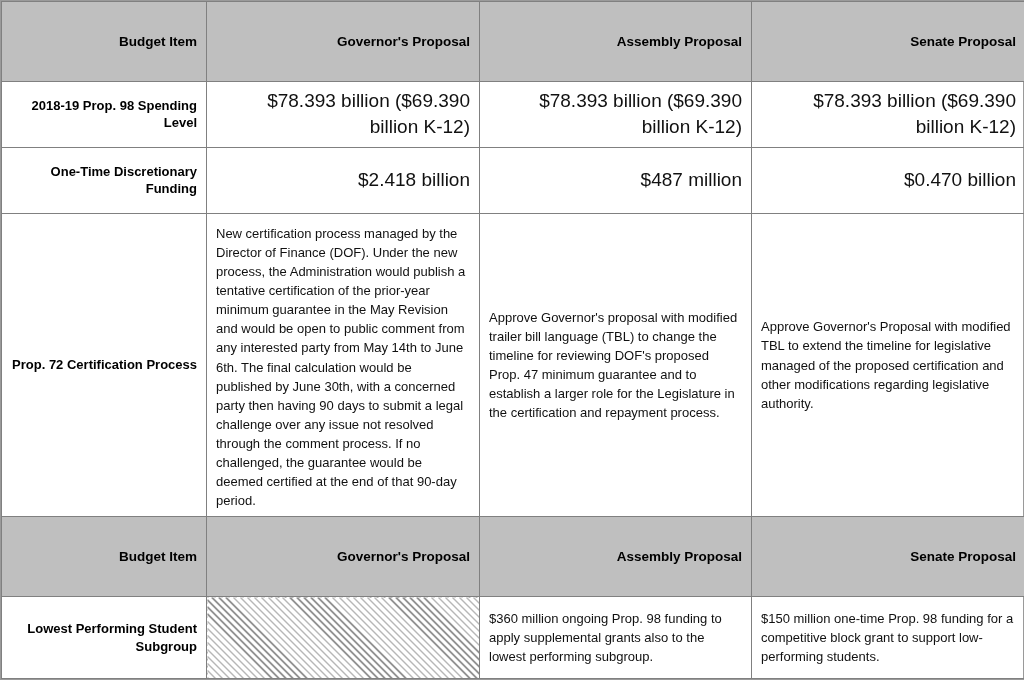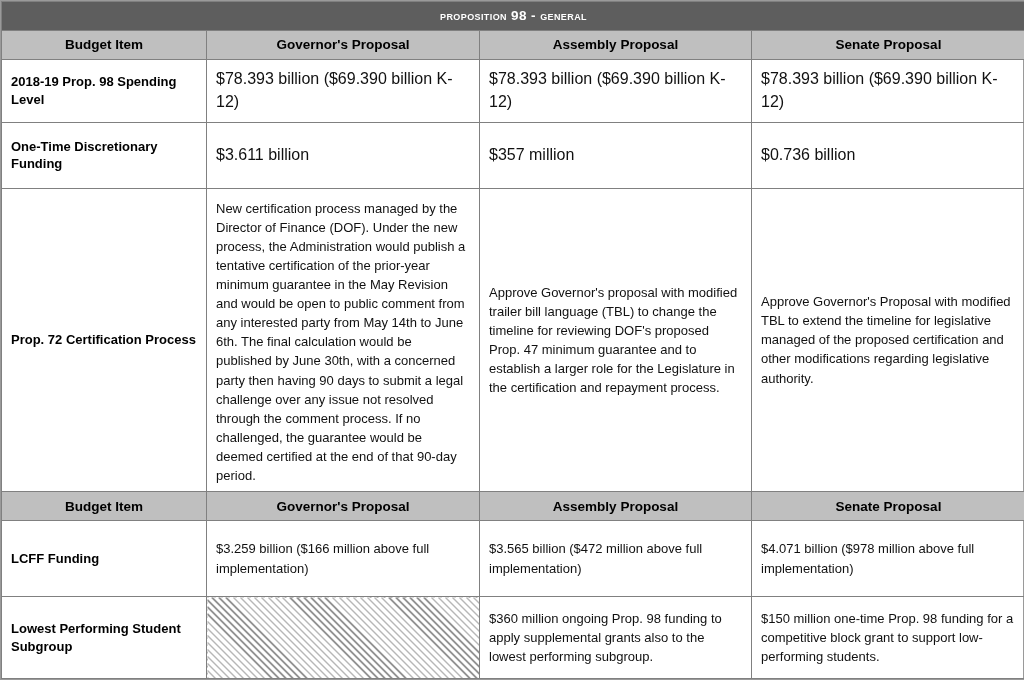--- a/index.html
+++ b/index.html
@@ -47,39 +47,39 @@
     font-variant: small-caps;
     text-transform: lowercase;
     padding: 5px 0 6px 0;
     border-color: #5e5e5e;
   }
 
   
   .col-header {
     background: #bfbfbf;
     color: #000000;
-    text-align: center;
+    text-align: right;
     font-size: 13.5px;
     font-weight: bold;
     padding: 5px 0 6px 0;
   }
 
   
   .row-label {
-    text-align: left;
+    text-align: right;
     font-size: 13px;
     font-weight: bold;
     line-height: 1.35;
     color: #000000;
   }
 
   
   .val-center {
-    text-align: left;
-    font-size: 16px;
+    text-align: right;
+    font-size: 19px;
     line-height: 1.4;
     color: #111111;
   }
 
   
   .val-para {
     text-align: left;
     font-size: 13px;
     line-height: 1.47;
     color: #111111;
@@ -116,66 +116,57 @@
 <div class="sheet">
   <table class="budget-table">
     <colgroup>
       <col class="c1">
         <col class="c2">
         <col class="c3">
         <col class="c4">
     </colgroup>
     <tbody>
 
-      <tr>
-        <td class="section-banner" colspan="4">Proposition 98 - General</td>
-      </tr>
 
       <tr>
         <td class="col-header">Budget Item</td>
         <td class="col-header">Governor's Proposal</td>
         <td class="col-header">Assembly Proposal</td>
         <td class="col-header">Senate Proposal</td>
       </tr>
 
       <tr style="height:63px;">
         <td class="row-label">2018-19 Prop. 98 Spending Level</td>
         <td class="val-center">$78.393 billion ($69.390 billion K-12)</td>
         <td class="val-center">$78.393 billion ($69.390 billion K-12)</td>
         <td class="val-center">$78.393 billion ($69.390 billion K-12)</td>
       </tr>
 
       <tr style="height:66px;padding-left:20px;">
         <td class="row-label">One-Time Discretionary Funding</td>
-        <td class="val-center">$3.611 billion</td>
-        <td class="val-center">$357 million</td>
-        <td class="val-center">$0.736 billion</td>
+        <td class="val-center">$2.418 billion</td>
+        <td class="val-center">$487 million</td>
+        <td class="val-center">$0.470 billion</td>
       </tr>
 
       <tr style="height:280px;">
         <td class="row-label">Prop. 72 Certification Process</td>
         <td class="val-para top">New certification process managed by the Director of Finance (DOF). Under the new process, the Administration would publish a tentative certification of the prior-year minimum guarantee in the May Revision and would be open to public comment from any interested party from May 14th to June 6th. The final calculation would be published by June 30th, with a concerned party then having 90 days to submit a legal challenge over any issue not resolved through the comment process. If no challenged, the guarantee would be deemed certified at the end of that 90-day period.</td>
         <td class="val-para">Approve Governor's proposal with modified trailer bill language (TBL)  to change the timeline for reviewing DOF's proposed Prop. 47 minimum guarantee and to establish a larger role for the Legislature in the certification and repayment process.</td>
         <td class="val-para">Approve Governor's Proposal with modified TBL to extend the timeline for legislative managed of the proposed certification and other modifications regarding legislative authority.</td>
       </tr>
 
 
       <tr>
         <td class="col-header">Budget Item</td>
         <td class="col-header">Governor's Proposal</td>
         <td class="col-header">Assembly Proposal</td>
         <td class="col-header">Senate Proposal</td>
       </tr>
 
-      <tr style="height:76px;">
-        <td class="row-label">LCFF Funding</td>
-        <td class="val-para">$3.259 billion ($166 million above full implementation)</td>
-        <td class="val-para">$3.565 billion ($472 million above full implementation)</td>
-        <td class="val-para">$4.071 billion ($978 million above full implementation)</td>
-      </tr>
 
       <tr style="height:82px;">
         <td class="row-label">Lowest Performing Student Subgroup</td>
         <td class="hatched"></td>
         <td class="val-para">$360 million ongoing Prop. 98 funding to apply supplemental grants also to the lowest performing subgroup.</td>
         <td class="val-para">$150 million one-time Prop. 98 funding for a competitive block grant to support low-performing students.</td>
       </tr>
 
     </tbody>
   </table>

